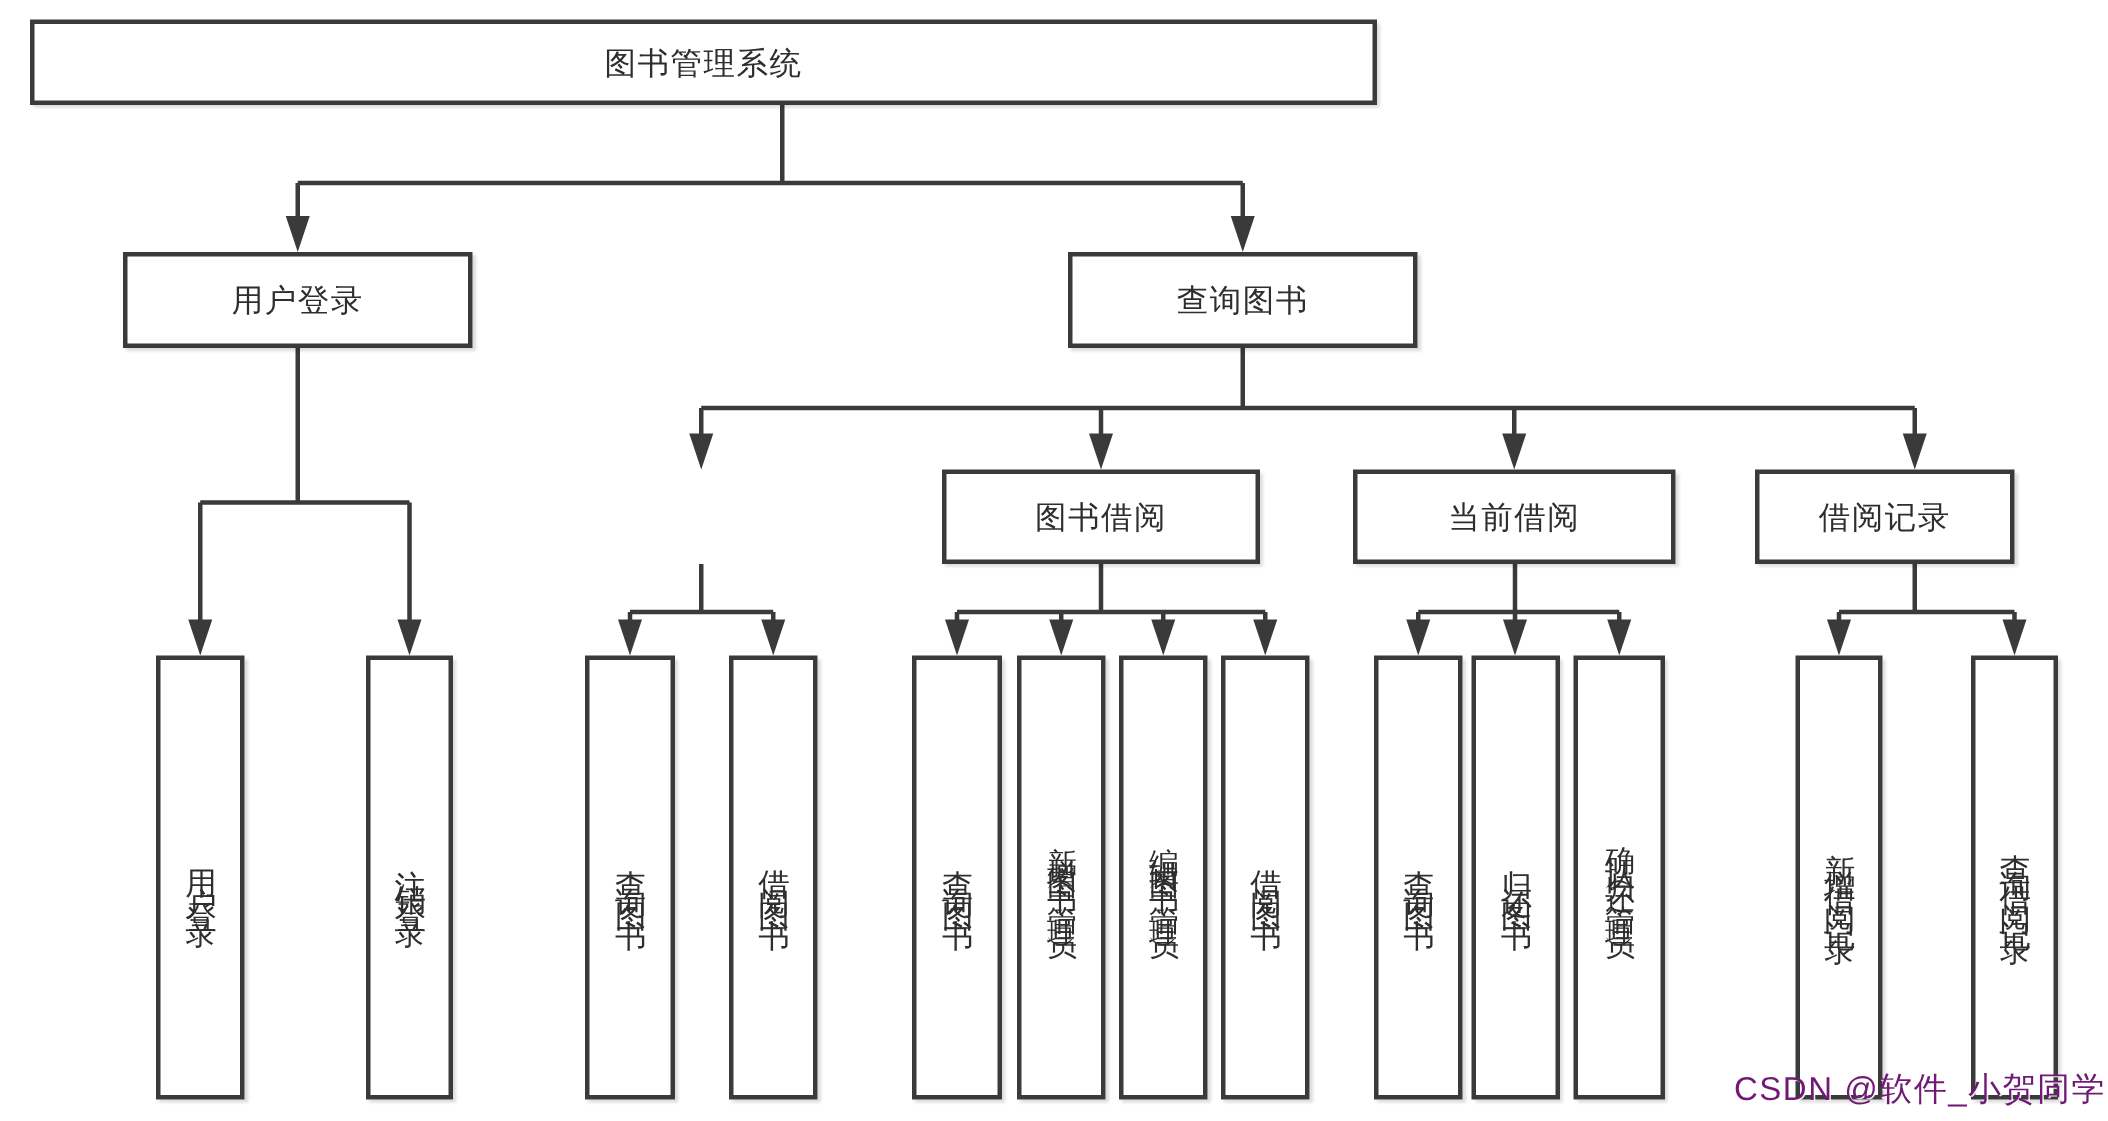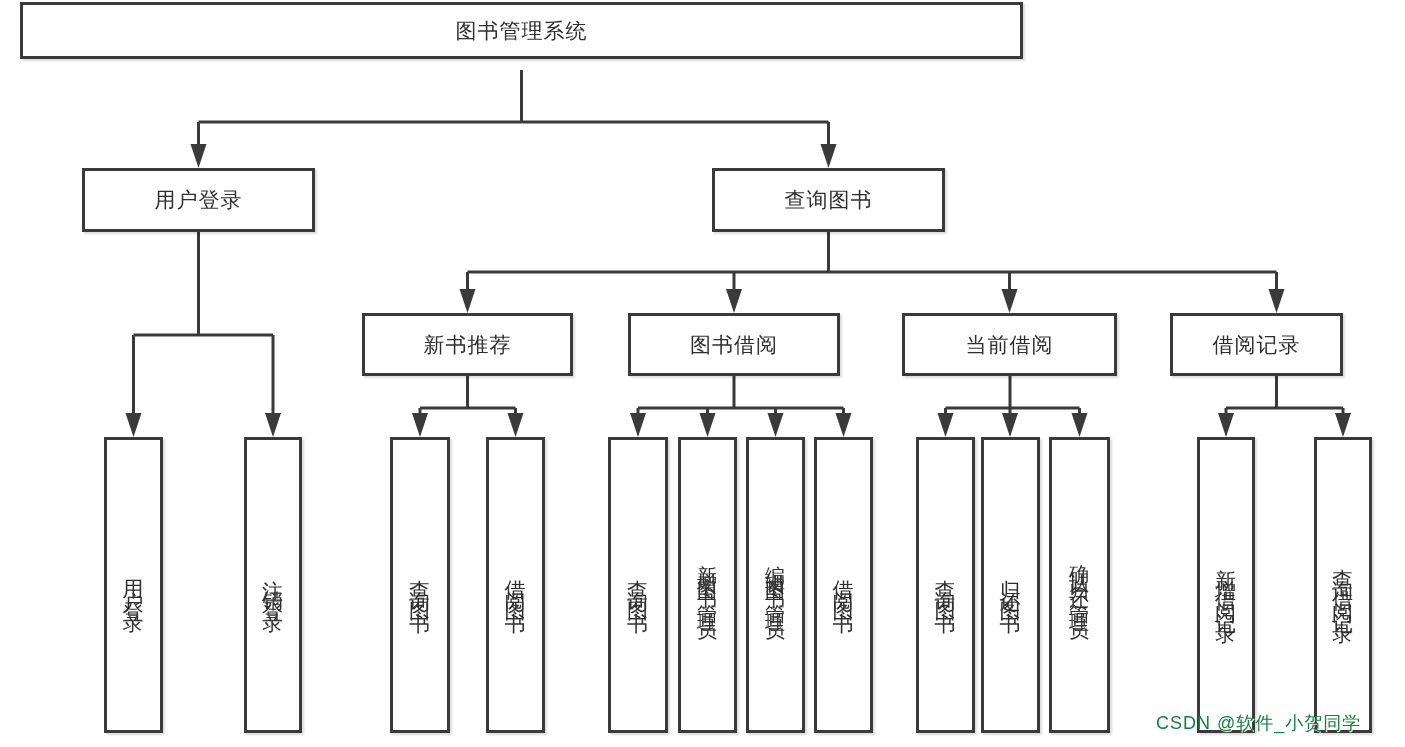--- a/index.html
+++ b/index.html
@@ -29,22 +29,22 @@
     text-orientation:mixed;
     letter-spacing:11px;
     line-height:1;
   }
   .vnode.tight{font-size:20px;letter-spacing:8px;}
   .label{display:block;}
   .watermark{
     position:absolute;
     left:1156px;top:711px;
     z-index:5;
-    font-size:18px;
-    color:#15803d;
+    font-size:22px;
+    color:#701a75;
     letter-spacing:1px;
     text-shadow:1px 1px 0 rgba(255,255,255,0.9);
     white-space:nowrap;
   }
 </style>
 </head>
 <body>
 
 <div class="stage">
 
@@ -74,34 +74,31 @@
       <polygon points="767.5,413 783.5,413 775.5,437"></polygon>
       <polygon points="835.5,413 851.5,413 843.5,437"></polygon>
       <polygon points="937.5,413 953.5,413 945.5,437"></polygon>
       <polygon points="1002,413 1018,413 1010,437"></polygon>
       <polygon points="1071.5,413 1087.5,413 1079.5,437"></polygon>
       <polygon points="1218,413 1234,413 1226,437"></polygon>
       <polygon points="1335,413 1351,413 1343,437"></polygon>
     </g>
   </svg>
 
-  <div class="node hnode" style="left:20px;top:2px;width:1003px;height:57px;align-items:center;">
+  <div class="node hnode" style="left:20px;top:13px;width:898px;height:57px;align-items:center;">
     <span class="label">图书管理系统</span>
   </div>
 
   <div class="node hnode" style="left:82px;top:168px;width:233px;height:64px;">
     <span class="label">用户登录</span>
   </div>
   <div class="node hnode" style="left:712px;top:168px;width:233px;height:64px;">
     <span class="label">查询图书</span>
   </div>
 
-  <div class="node hnode" style="left:362px;top:313px;width:211px;height:63px;">
-    <span class="label">新书推荐</span>
-  </div>
   <div class="node hnode" style="left:902px;top:313px;width:215px;height:63px;">
     <span class="label">当前借阅</span>
   </div>
   <div class="node hnode" style="left:628px;top:313px;width:212px;height:63px;">
     <span class="label">图书借阅</span>
   </div>
   <div class="node hnode" style="left:1170px;top:313px;width:173px;height:63px;">
     <span class="label">借阅记录</span>
   </div>
 

